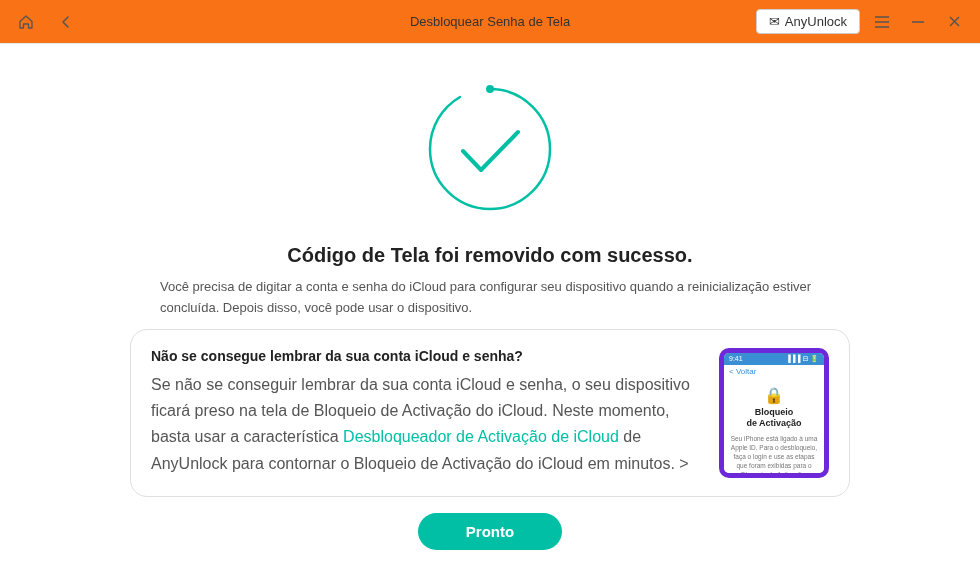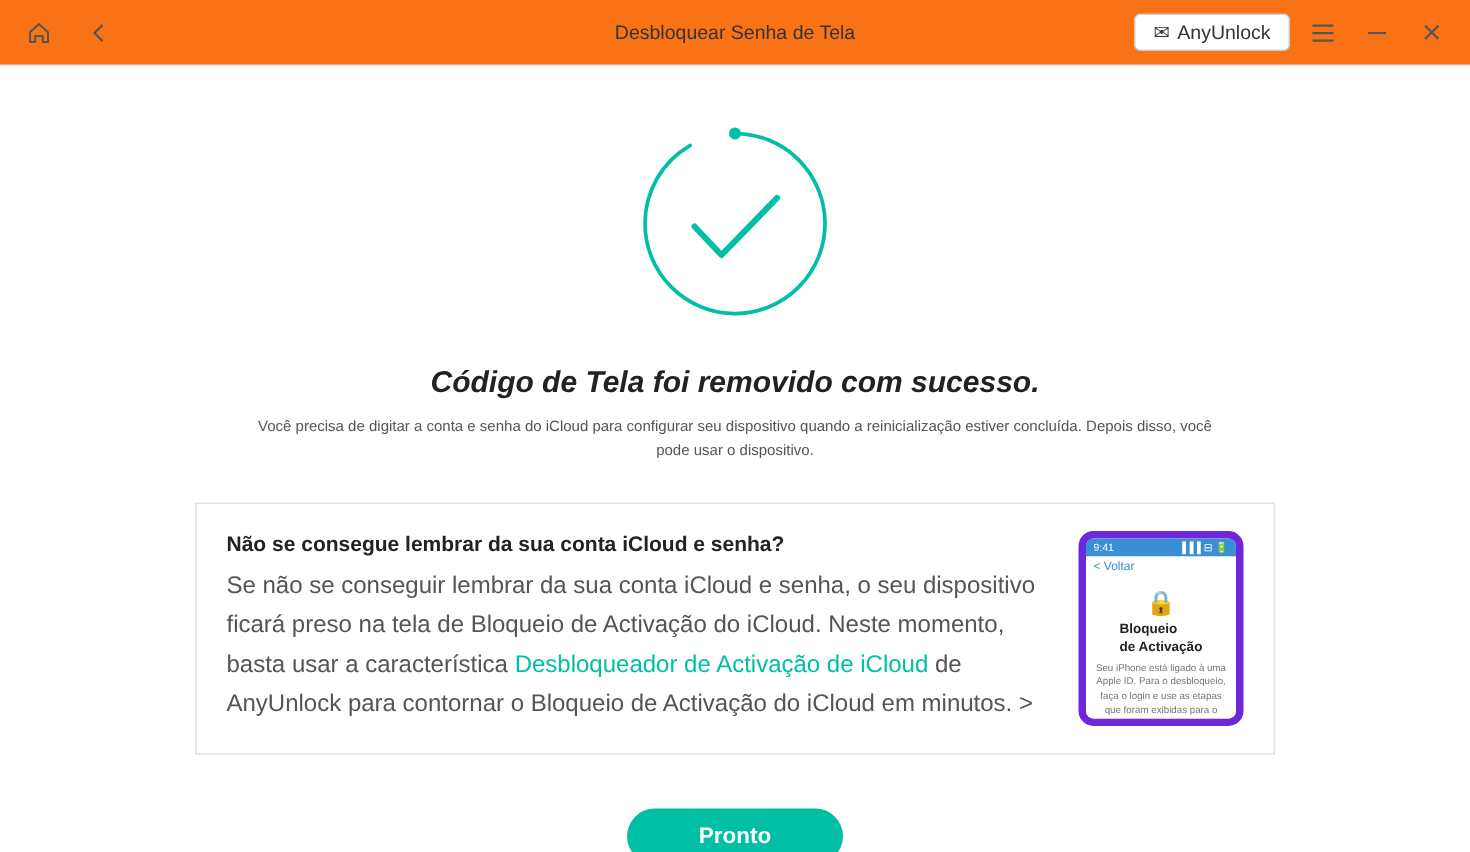--- a/index.html
+++ b/index.html
@@ -104,42 +104,40 @@
       height: 150px;
     }
 
     
     .success-title {
       font-size: 20px;
       font-weight: 700;
       color: #222;
       margin-bottom: 10px;
       text-align: center;
-      font-style: italic;
     }
 
     
     .success-subtitle {
-      font-size: 10px;
+      font-size: 13px;
       color: #555;
-      text-align: center;
       max-width: 660px;
       line-height: 1.6;
-      margin-bottom: 26px;
+      margin-bottom: 10px;
     }
 
     
     .info-box {
       border: 1px solid #e0e0e0;
-      border-radius: 0;
+      border-radius: 17px;
       width: 720px;
       padding: 18px 20px;
       display: flex;
       gap: 16px;
-      margin-bottom: 36px;
+      margin-bottom: 16px;
     }
     .info-box-text {
       flex: 1;
     }
     .info-box-title {
       font-size: 14px;
       font-weight: 700;
       color: #222;
       margin-bottom: 8px;
     }
@@ -195,20 +193,21 @@
     .phone-lock-icon {
       font-size: 16px;
       color: #888;
       margin-bottom: 2px;
       margin-top: 4px;
     }
     .phone-title {
       font-size: 9px;
       font-weight: 700;
       color: #222;
+      text-align: center;
       line-height: 1.3;
       margin-bottom: 4px;
     }
     .phone-body-text {
       font-size: 6.5px;
       color: #777;
       text-align: center;
       line-height: 1.4;
     }
 

